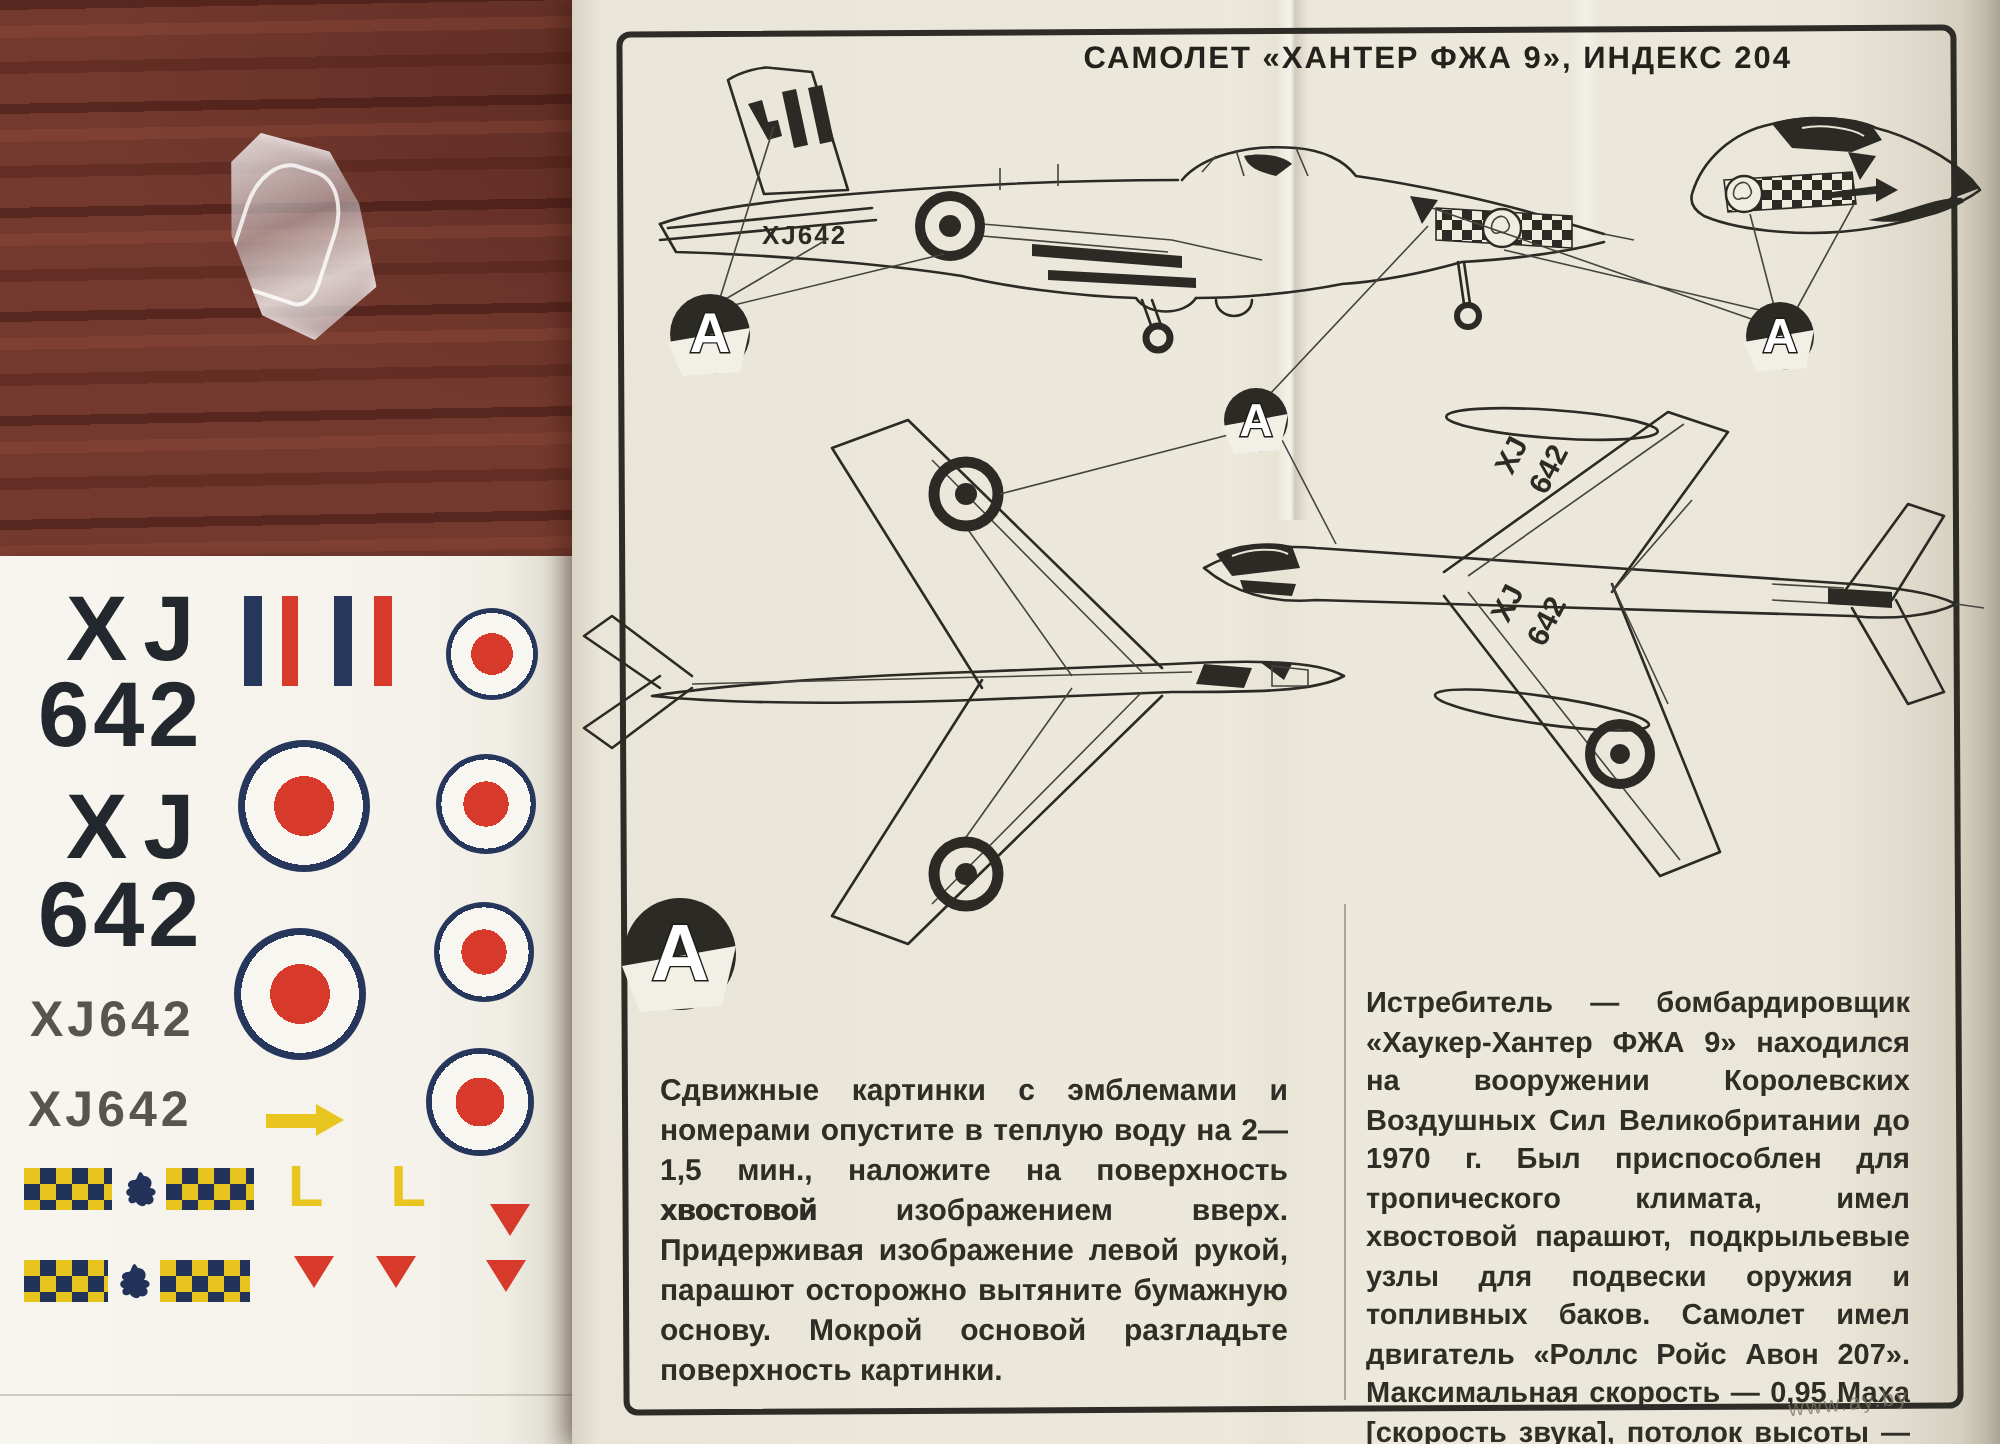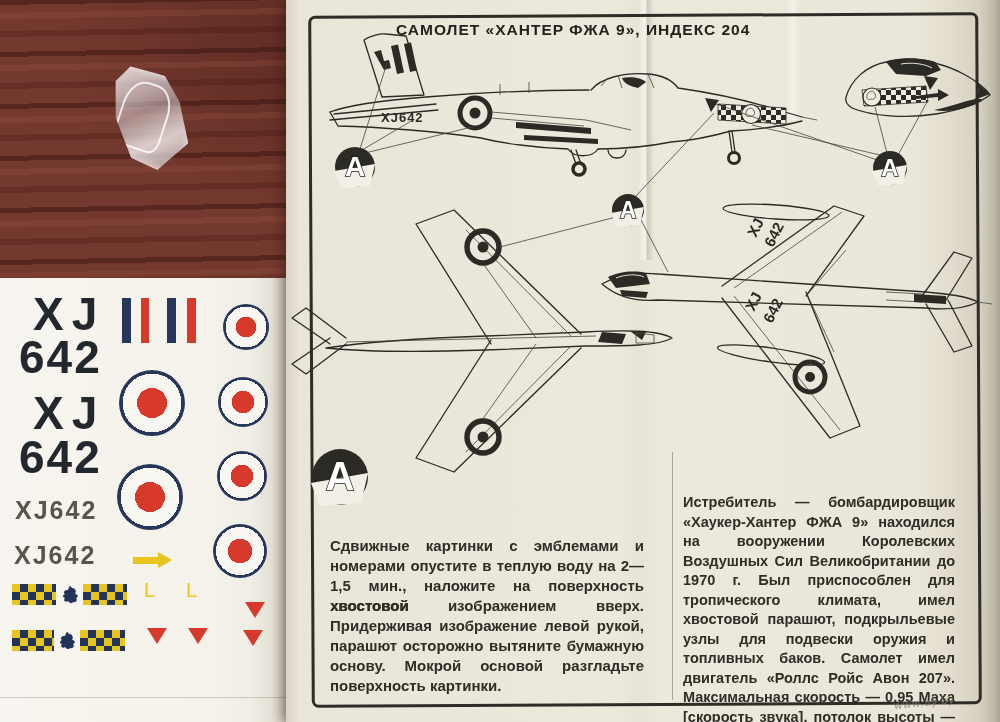--- a/index.html
+++ b/index.html
@@ -27,35 +27,35 @@
   .serial{position:absolute;line-height:1;font-weight:700;color:#23282f;}
   .serial.xj{font-size:46px;letter-spacing:8px;}
   .serial.num{font-size:46px;letter-spacing:2px;}
   .serial.small{font-size:25px;letter-spacing:2px;color:#57554e;font-weight:700;}
   .bar{position:absolute;height:45px;}
   .roundel{position:absolute;border-radius:50%;
     background:radial-gradient(circle,#d73a2b 0 32%,#f8f6f0 32% 63%,#27375c 63% 100%);}
   .yarrow{position:absolute;display:flex;align-items:center;}
   .yarrow .shaft{width:25px;height:7px;background:#e9c51f;}
   .yarrow .head{width:0;height:0;border-left:14px solid #e9c51f;border-top:8px solid transparent;border-bottom:8px solid transparent;}
-  .ll{position:absolute;font-weight:400;font-size:20px;line-height:1;color:#e9c51f;letter-spacing:13px;}
+  .ll{position:absolute;font-weight:700;font-size:29px;line-height:1;color:#e9c51f;letter-spacing:13px;}
   .tri{position:absolute;width:0;height:0;border-left:10px solid transparent;border-right:10px solid transparent;border-top:16px solid #d73a2b;}
   .band{position:absolute;display:flex;height:21px;}
   .band .ck{background:conic-gradient(#233259 0 25%,#e8c41f 0 50%,#233259 0 75%,#e8c41f 0) 0 0/16px 16px;}
   .band .gap{background:#f6f4ee;display:flex;align-items:center;justify-content:center;}
   
   .sheet{position:absolute;left:286px;top:0;width:714px;height:722px;
     background:linear-gradient(90deg,#d9d3c4 0,#e9e5d8 14px,#ece8db 330px,#e7e3d5 352px,#ece8db 375px,#eae6d9 630px,#e0dbcc 668px,#d6d0c1 694px,#c2bcab 706px,#aaa496 714px);
     box-shadow:-5px 0 10px rgba(50,22,16,.4);}
   .sheet .foldv{position:absolute;left:352px;top:0;width:16px;height:260px;
     background:linear-gradient(90deg,transparent,rgba(255,255,255,.55) 45%,rgba(120,108,90,.22) 60%,transparent);}
   .sheet .foldv2{position:absolute;left:500px;top:0;width:14px;height:120px;
     background:linear-gradient(90deg,transparent,rgba(255,255,255,.4) 50%,transparent);}
   .frame{position:absolute;left:24px;top:14px;width:664px;height:686px;border:3px solid #2d2c26;border-radius:7px;transform:rotate(-.3deg);}
-  .title{position:absolute;left:110px;top:21px;width:500px;text-align:left;
+  .title{position:absolute;left:110px;top:21px;width:500px;text-align:right;
     font-size:15.5px;font-weight:700;letter-spacing:1px;color:#23221d;}
   .art{position:absolute;left:0;top:0;}
   .ln{stroke:#2b2a25;fill:none;stroke-width:1.3;stroke-linejoin:round;stroke-linecap:round;}
   .thin{stroke:#45443e;fill:none;stroke-width:.8;}
   .dk{fill:#2b2a25;stroke:none;}
   .wht{stroke:#e8e4d7;fill:none;stroke-width:1;}
   .acode{font:700 13px "Liberation Sans",sans-serif;fill:#2b2a25;letter-spacing:1px;}
   .wcode{font:700 15px "Liberation Sans",sans-serif;fill:#2b2a25;}
   .logoA{font-weight:700;fill:#fff;stroke:#1d1c17;stroke-width:1.4;paint-order:stroke;font-family:"Liberation Sans",sans-serif;}
   .col{position:absolute;text-align:justify;font-weight:700;color:#2e2d26;}

